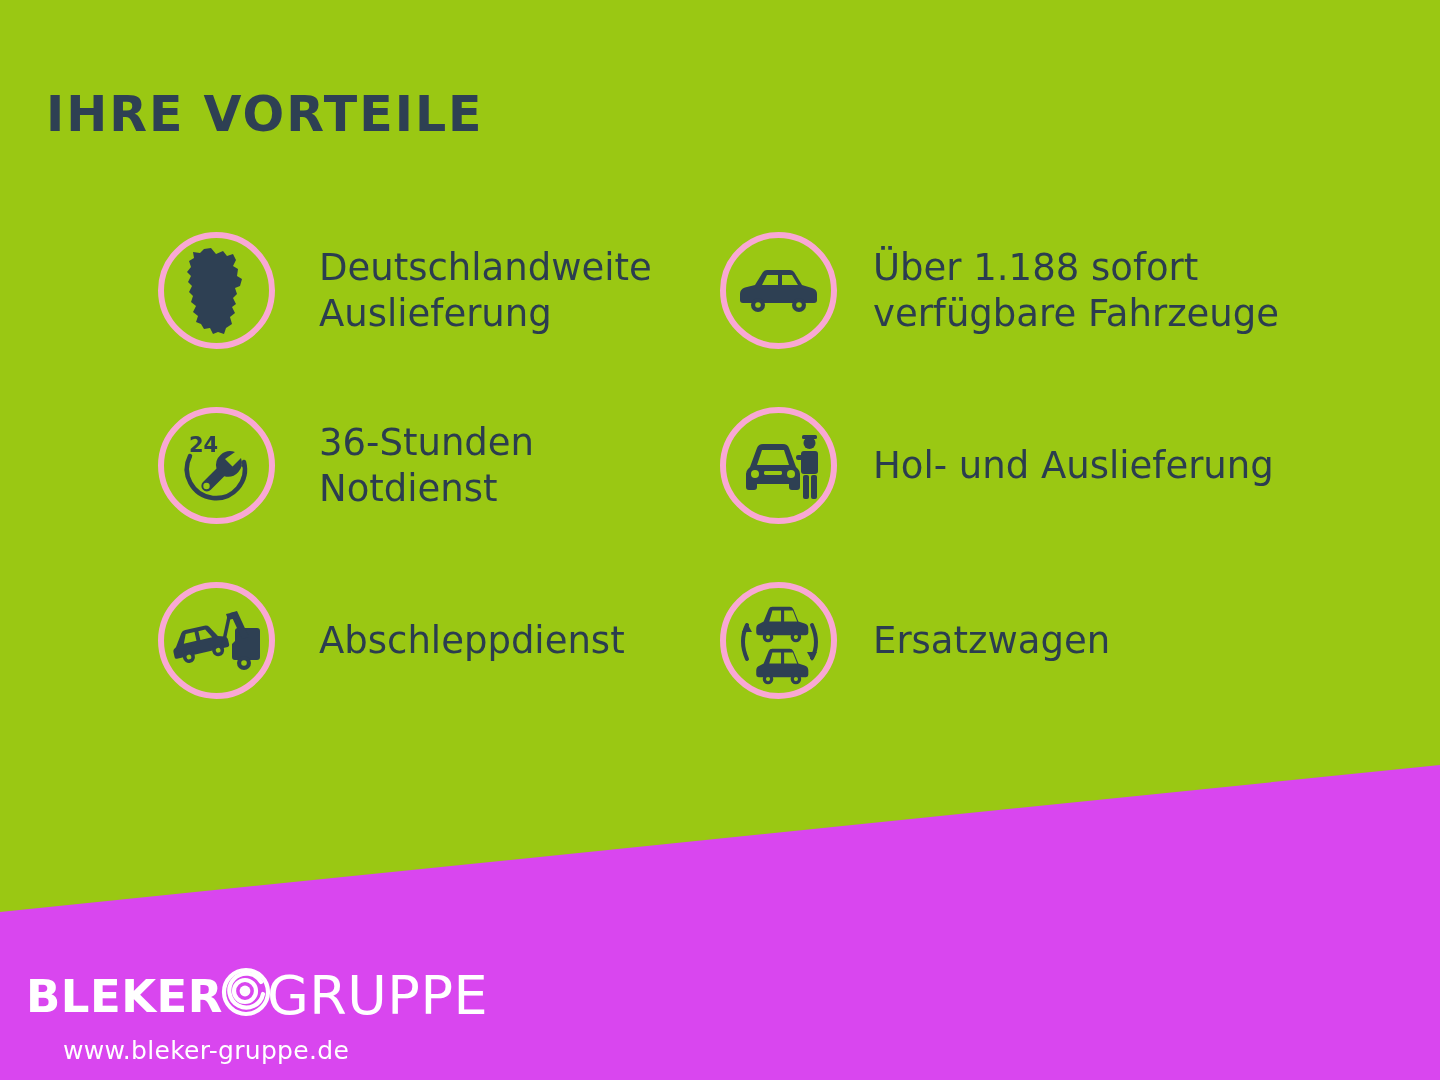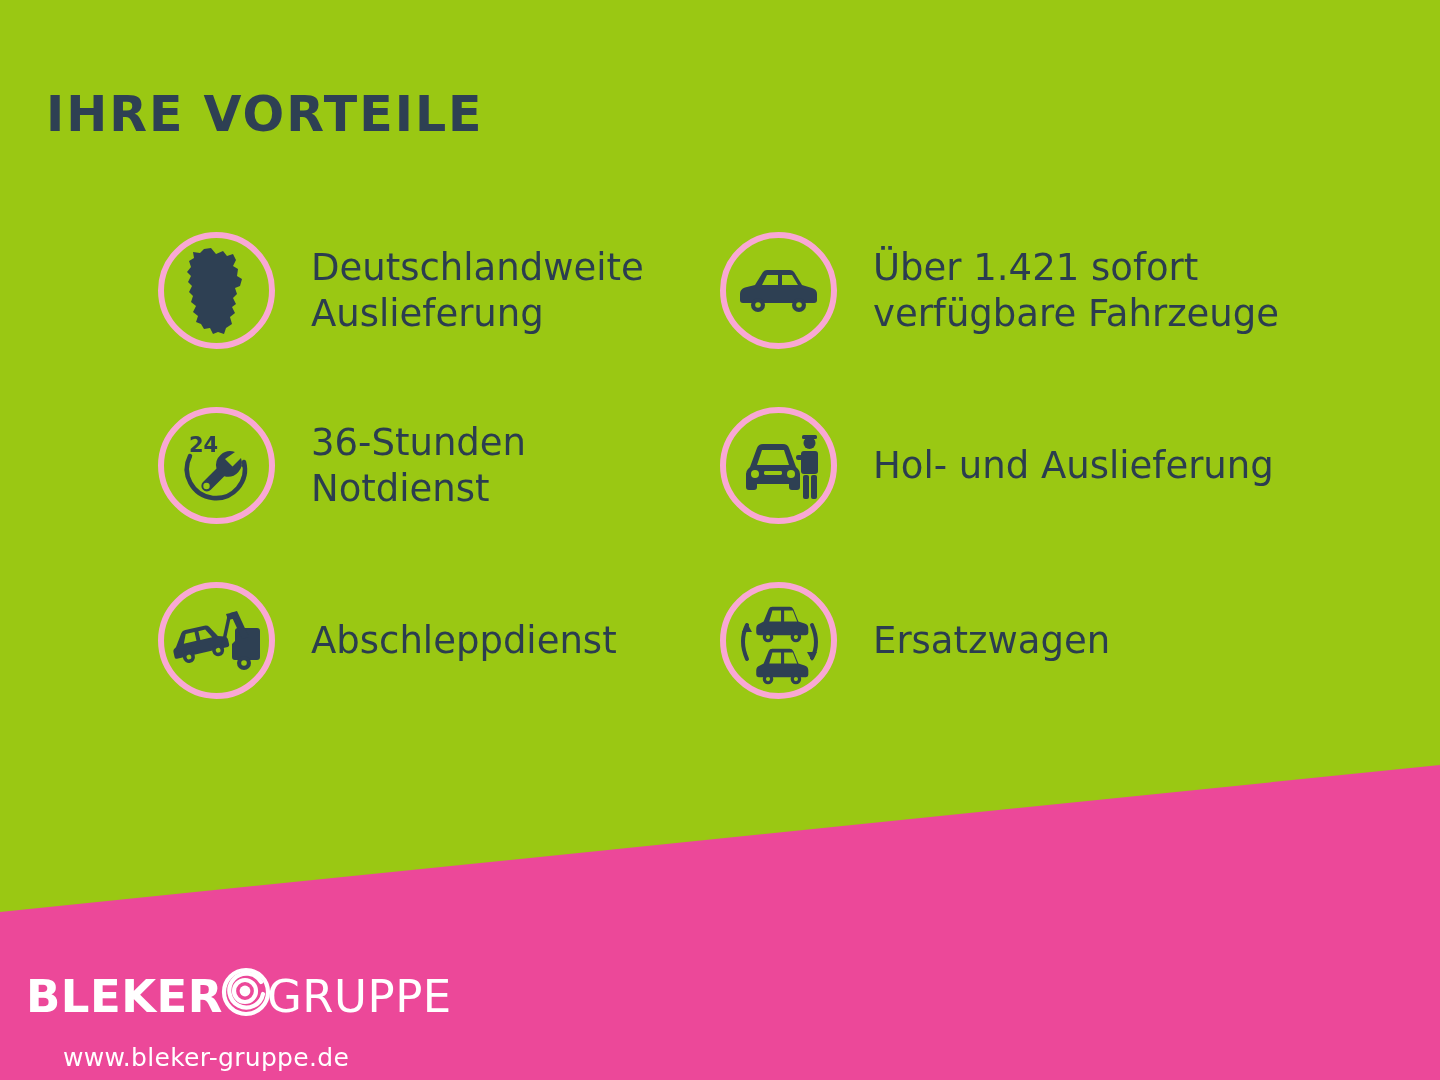--- a/index.html
+++ b/index.html
@@ -4,21 +4,21 @@
 <style>
   * { margin:0; padding:0; box-sizing:border-box; }
   html, body {
     width:1440px; height:1080px;
     overflow:hidden;
     font-family:"DejaVu Sans", sans-serif;
   }
   #slide {
     position:relative;
     width:1440px; height:1080px;
-    background:#ec4899;
+    background:#d946ef;
     overflow:hidden;
   }
   
   #green-panel {
     position:absolute;
     left:0; top:0; width:1440px; height:1080px;
     background:#9ac813;
     clip-path: polygon(0 0, 1440px 0, 1440px 765px, 0 912px);
   }
   #title {
@@ -54,21 +54,21 @@
   .benefit-label {
     margin-left:36px;
     font-family:"DejaVu Sans", sans-serif;
     font-size:37px;
     font-weight:400;
     line-height:1.24;
     color:#2b3d4f;
     white-space:pre-line;
   }
   
-  .col-left  { left:158px; }
+  .col-left  { left:158px;gap:8px; }
   .col-right { left:720px; }
   .row-1 { top:232px; }
   .row-2 { top:407px; }
   .row-3 { top:582px; }
 
   #logo-block {
     position:absolute;
     left:26px; top:968px;
     width:420px;
   }
@@ -81,39 +81,39 @@
     font-family:"DejaVu Sans", sans-serif;
     font-weight:bold;
     font-size:45px;
     letter-spacing:0.5px;
     color:#ffffff;
     line-height:1;
   }
   .logo-word-light {
     font-family:"DejaVu Sans", sans-serif;
     font-weight:400;
-    font-size:45px;
+    font-size:54px;
     letter-spacing:0.5px;
     color:#ffffff;
     line-height:1;
     margin-left:-4px;
   }
   #logo-mark {
     width:62px; height:62px;
     margin:0 -6px 0 -8px;
     position:relative;
     top:-9px;
   }
   #logo-url {
     font-family:"DejaVu Sans", sans-serif;
     font-size:25px;
     font-weight:400;
     color:#ffffff;
     text-align:center;
-    margin-top:19px;
+    margin-top:12px;
     letter-spacing:0.3px;
     width:360px;
   }
 </style>
 </head>
 <body>
 
 <div id="slide">
 
   <div id="green-panel"></div>
@@ -135,21 +135,21 @@
     <div class="benefit col-right row-1">
       <div class="icon-circle">
         <svg width="82" height="48" viewBox="0 0 82 48" aria-hidden="true">
           <path fill="#2e4053" d="M17 18 L25 5 Q26.5 3 29 3 L52 3 Q54.5 3 56 5 L64 18 L74 21 Q79 22.5 79 27 L79 33 Q79 36 76 36 L5 36 Q2 36 2 33 L2 27 Q2 22 7 20.5 Z M29 8 L24 18 L40 18 L40 8 Z M44 8 L44 18 L60 18 L54 8 Z"></path>
           <circle cx="20" cy="38" r="7" fill="#2e4053"></circle>
           <circle cx="61" cy="38" r="7" fill="#2e4053"></circle>
           <circle cx="20" cy="38" r="2.8" fill="#9ac813"></circle>
           <circle cx="61" cy="38" r="2.8" fill="#9ac813"></circle>
         </svg>
       </div>
-      <div class="benefit-label">Über 1.421 sofort
+      <div class="benefit-label">Über 1.188 sofort
 verfügbare Fahrzeuge</div>
     </div>
 
     <div class="benefit col-left row-2">
       <div class="icon-circle">
         <svg width="84" height="84" viewBox="0 0 84 84" aria-hidden="true">
           <text x="14" y="28" font-family="DejaVu Sans, sans-serif" font-size="21" font-weight="bold" fill="#2e4053">24</text>
           <path d="M15 32 A29 29 0 1 0 69 38" fill="none" stroke="#2e4053" stroke-width="4.5" stroke-linecap="round"></path>
           <path d="M66 42 L70 38 L72 45 Z" fill="#2e4053"></path>
           <g>

